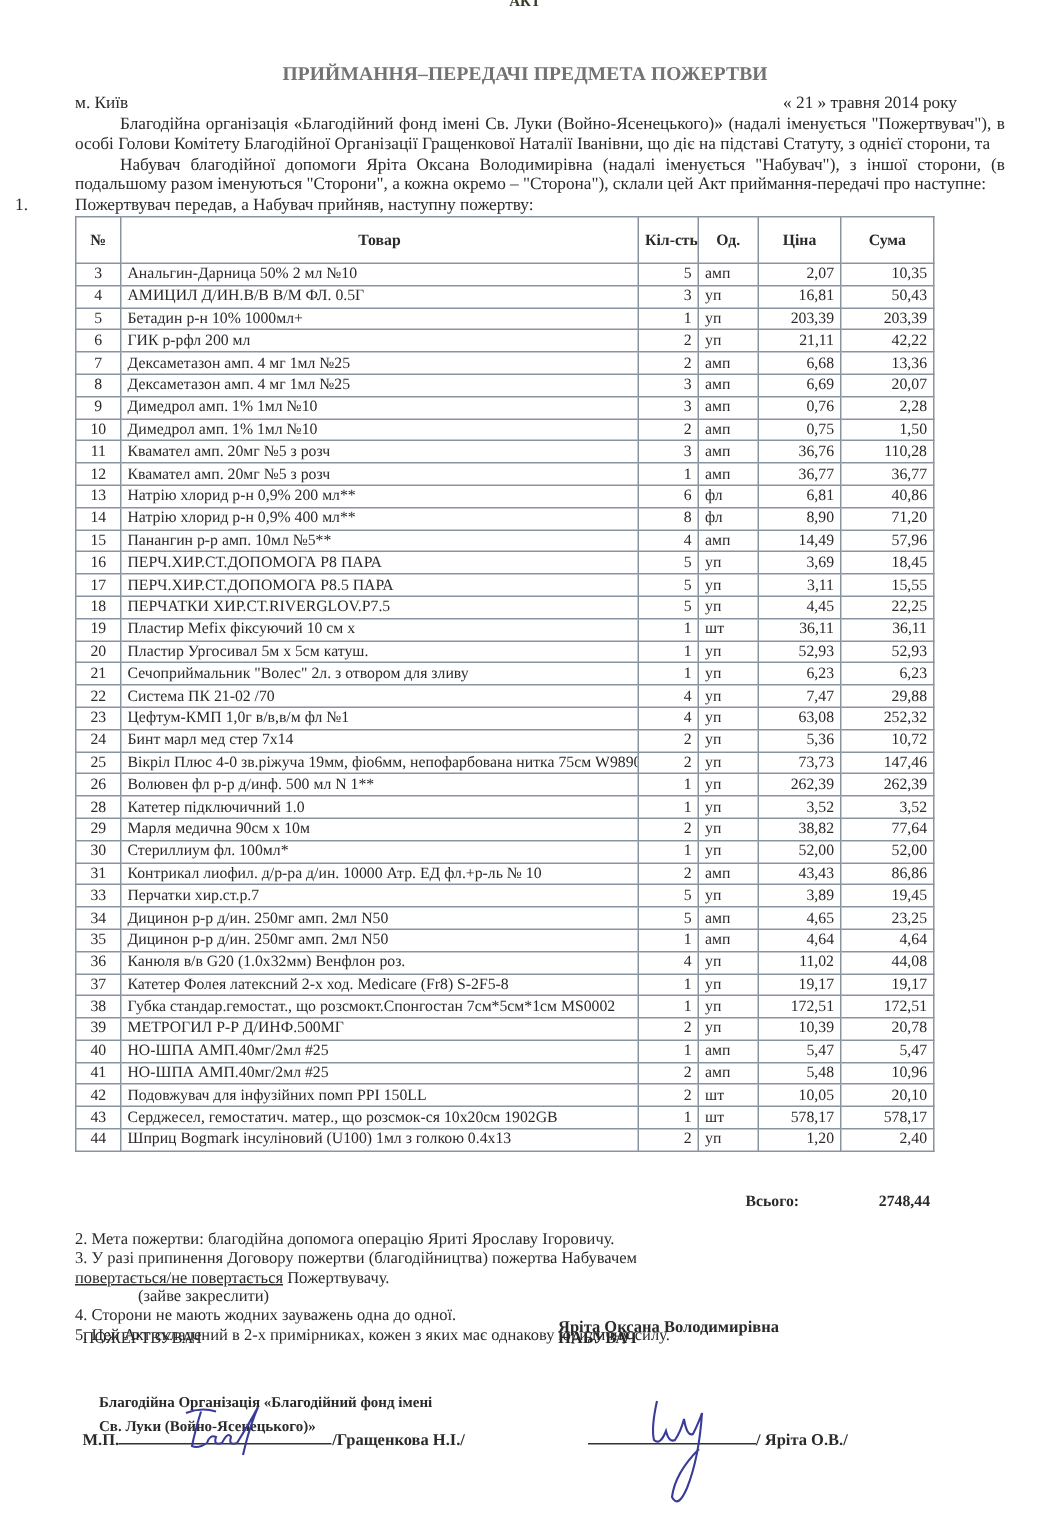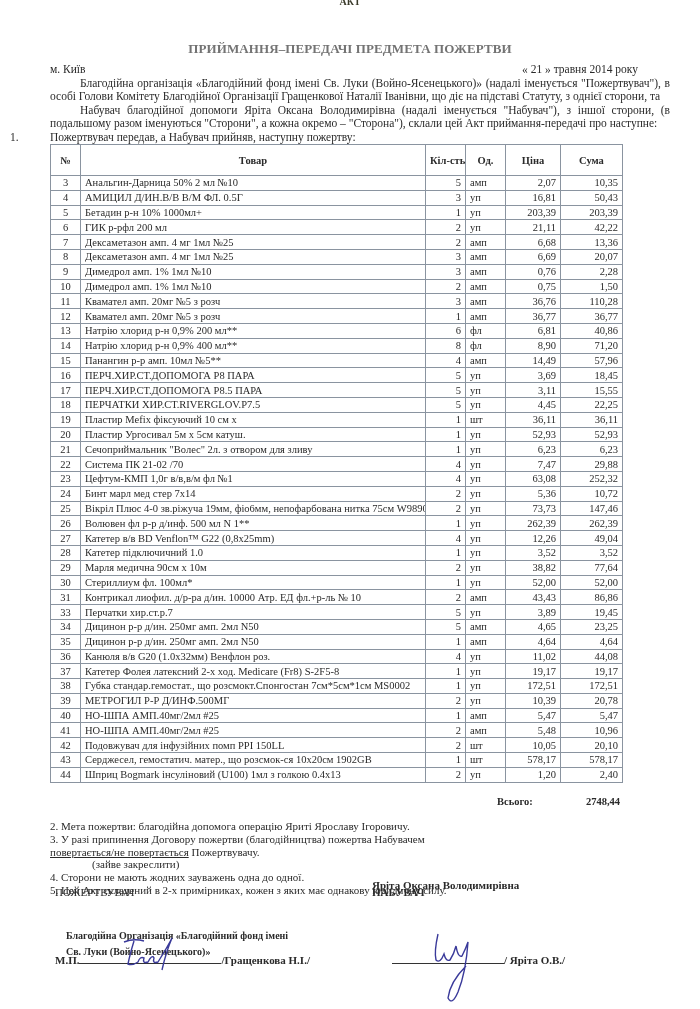--- a/index.html
+++ b/index.html
@@ -269,28 +269,20 @@
       </tr>
       <tr>
         <td class="num">26</td>
         <td>Волювен фл р-р д/инф. 500 мл N 1**</td>
         <td class="right">1</td>
         <td class="unit">уп</td>
         <td class="right">262,39</td>
         <td class="right">262,39</td>
       </tr>
       <tr>
-        <td class="num">27</td>
-        <td>Катетер в/в BD Venflon™ G22 (0,8x25mm)</td>
-        <td class="right">4</td>
-        <td class="unit">уп</td>
-        <td class="right">12,26</td>
-        <td class="right">49,04</td>
-      </tr>
-      <tr>
         <td class="num">28</td>
         <td>Катетер підключичний 1.0</td>
         <td class="right">1</td>
         <td class="unit">уп</td>
         <td class="right">3,52</td>
         <td class="right">3,52</td>
       </tr>
       <tr>
         <td class="num">29</td>
         <td>Марля медична 90см х 10м</td>

